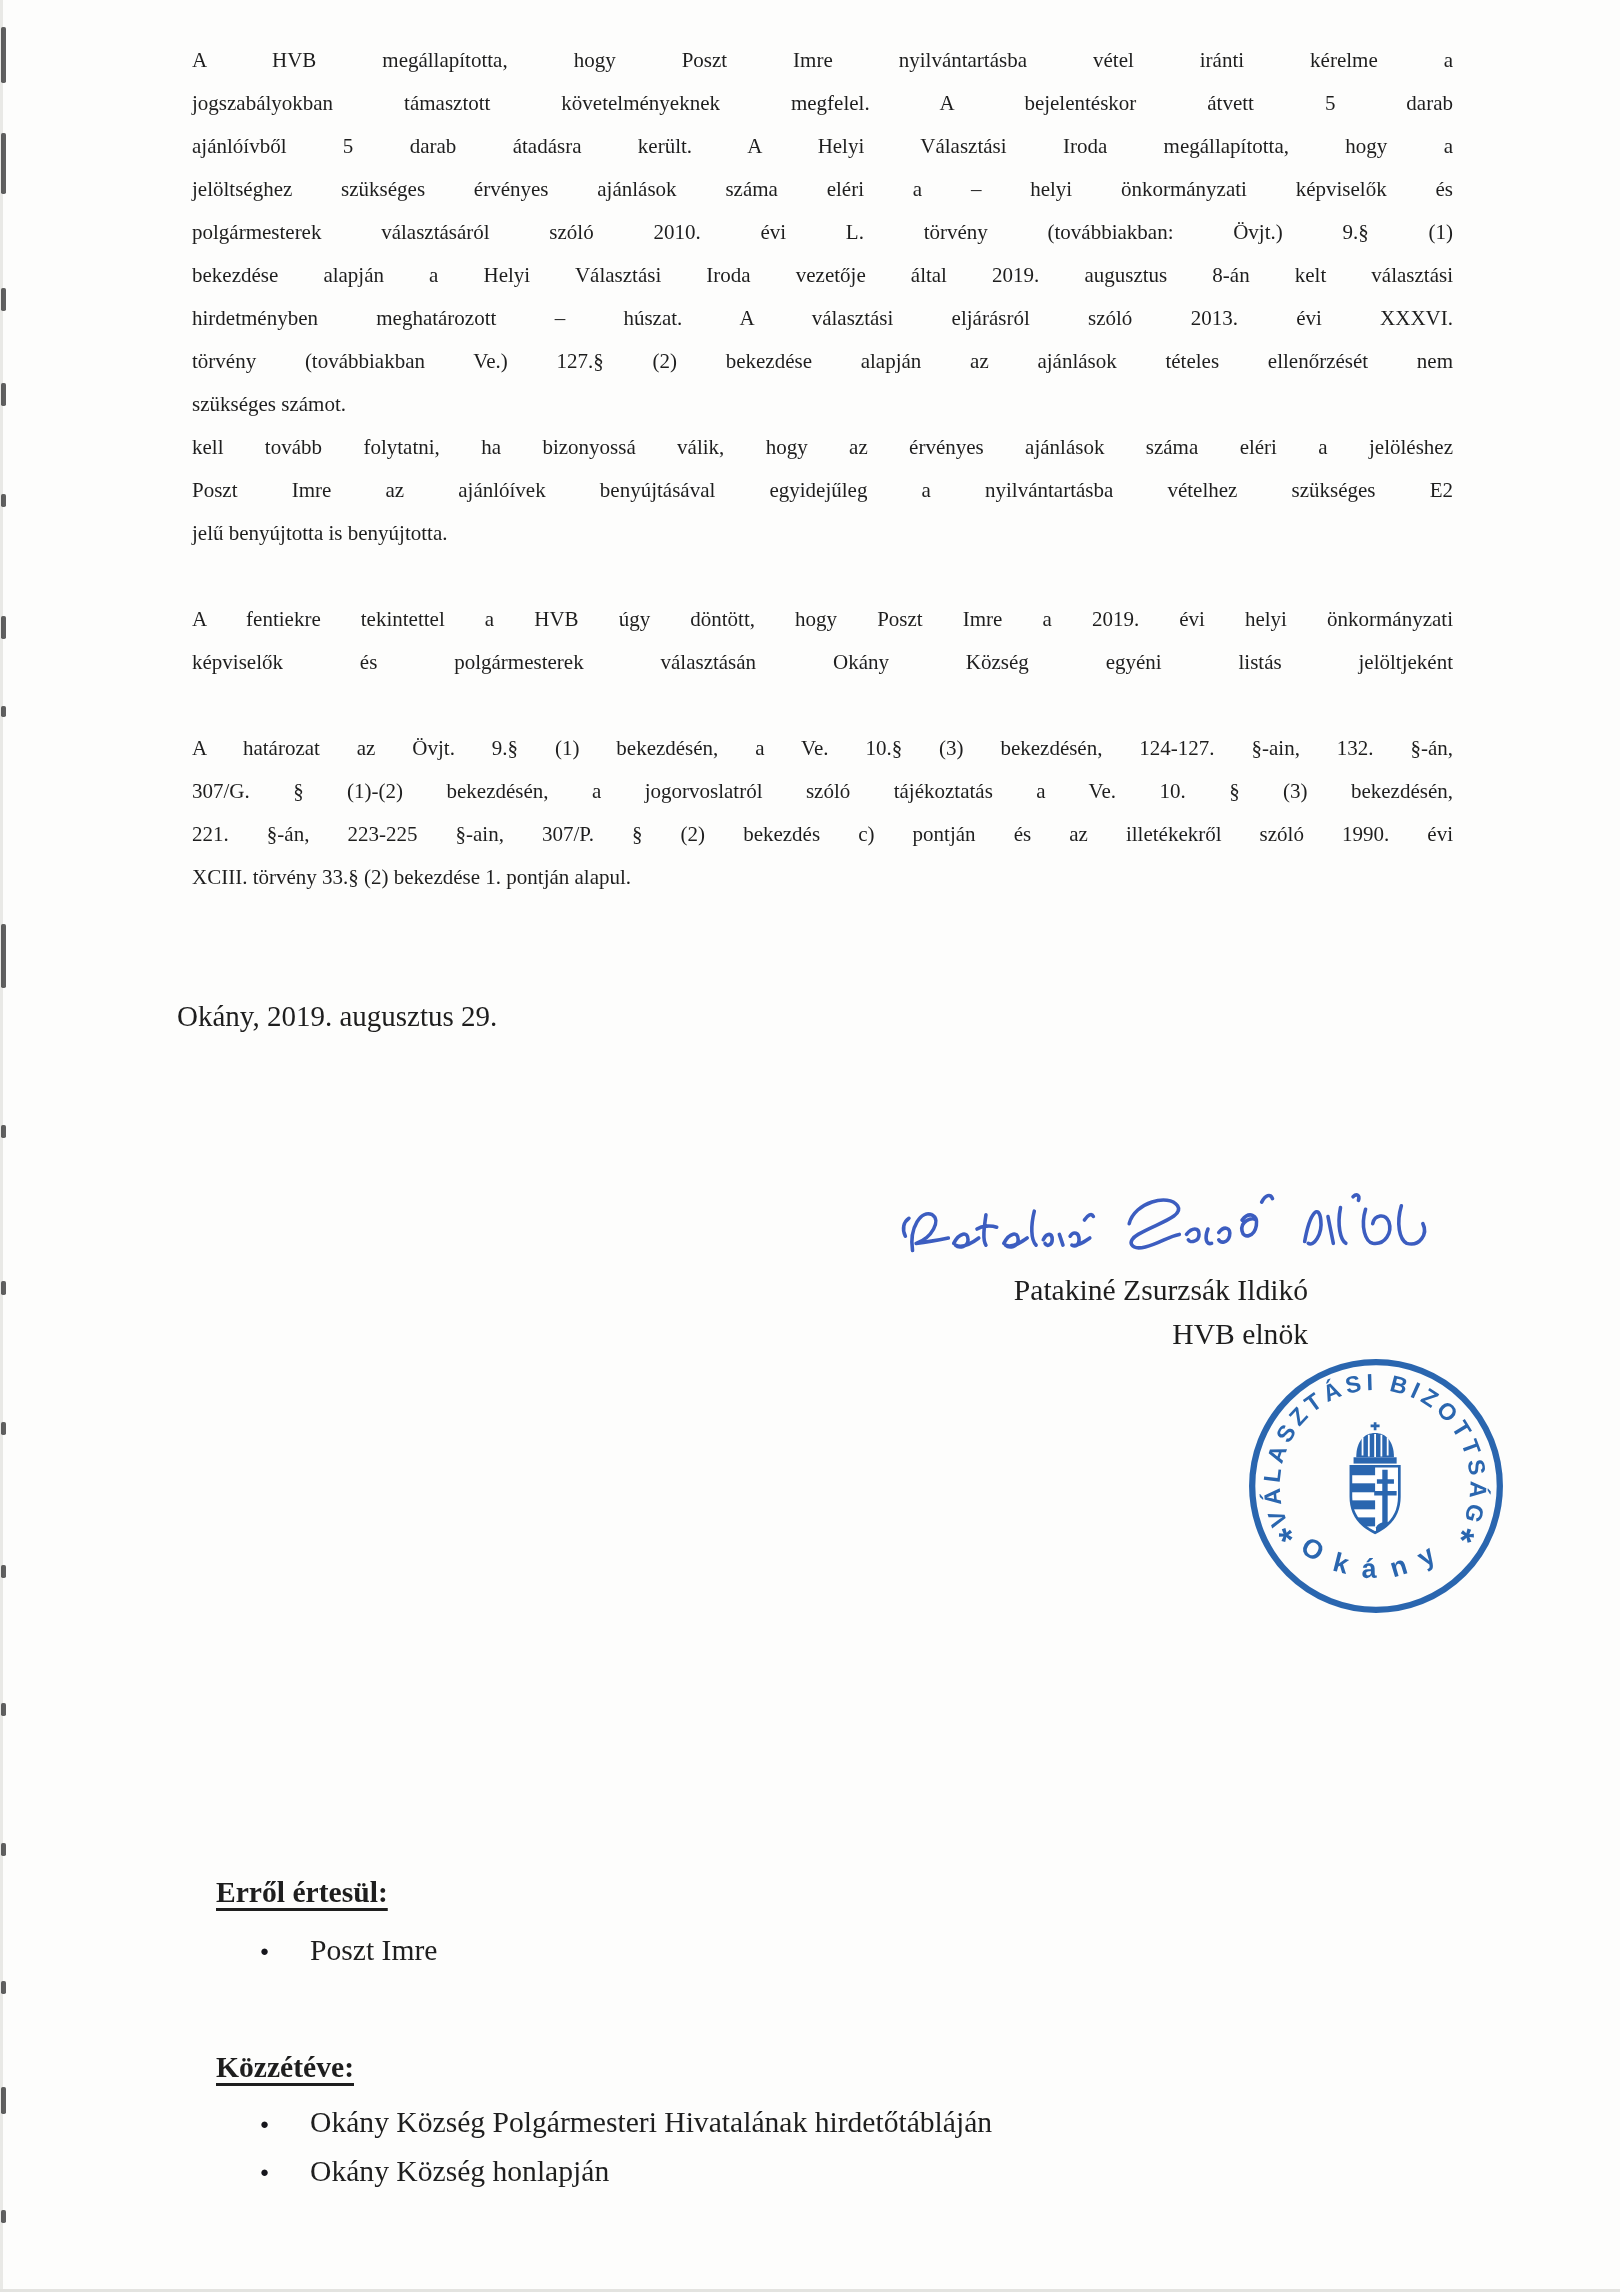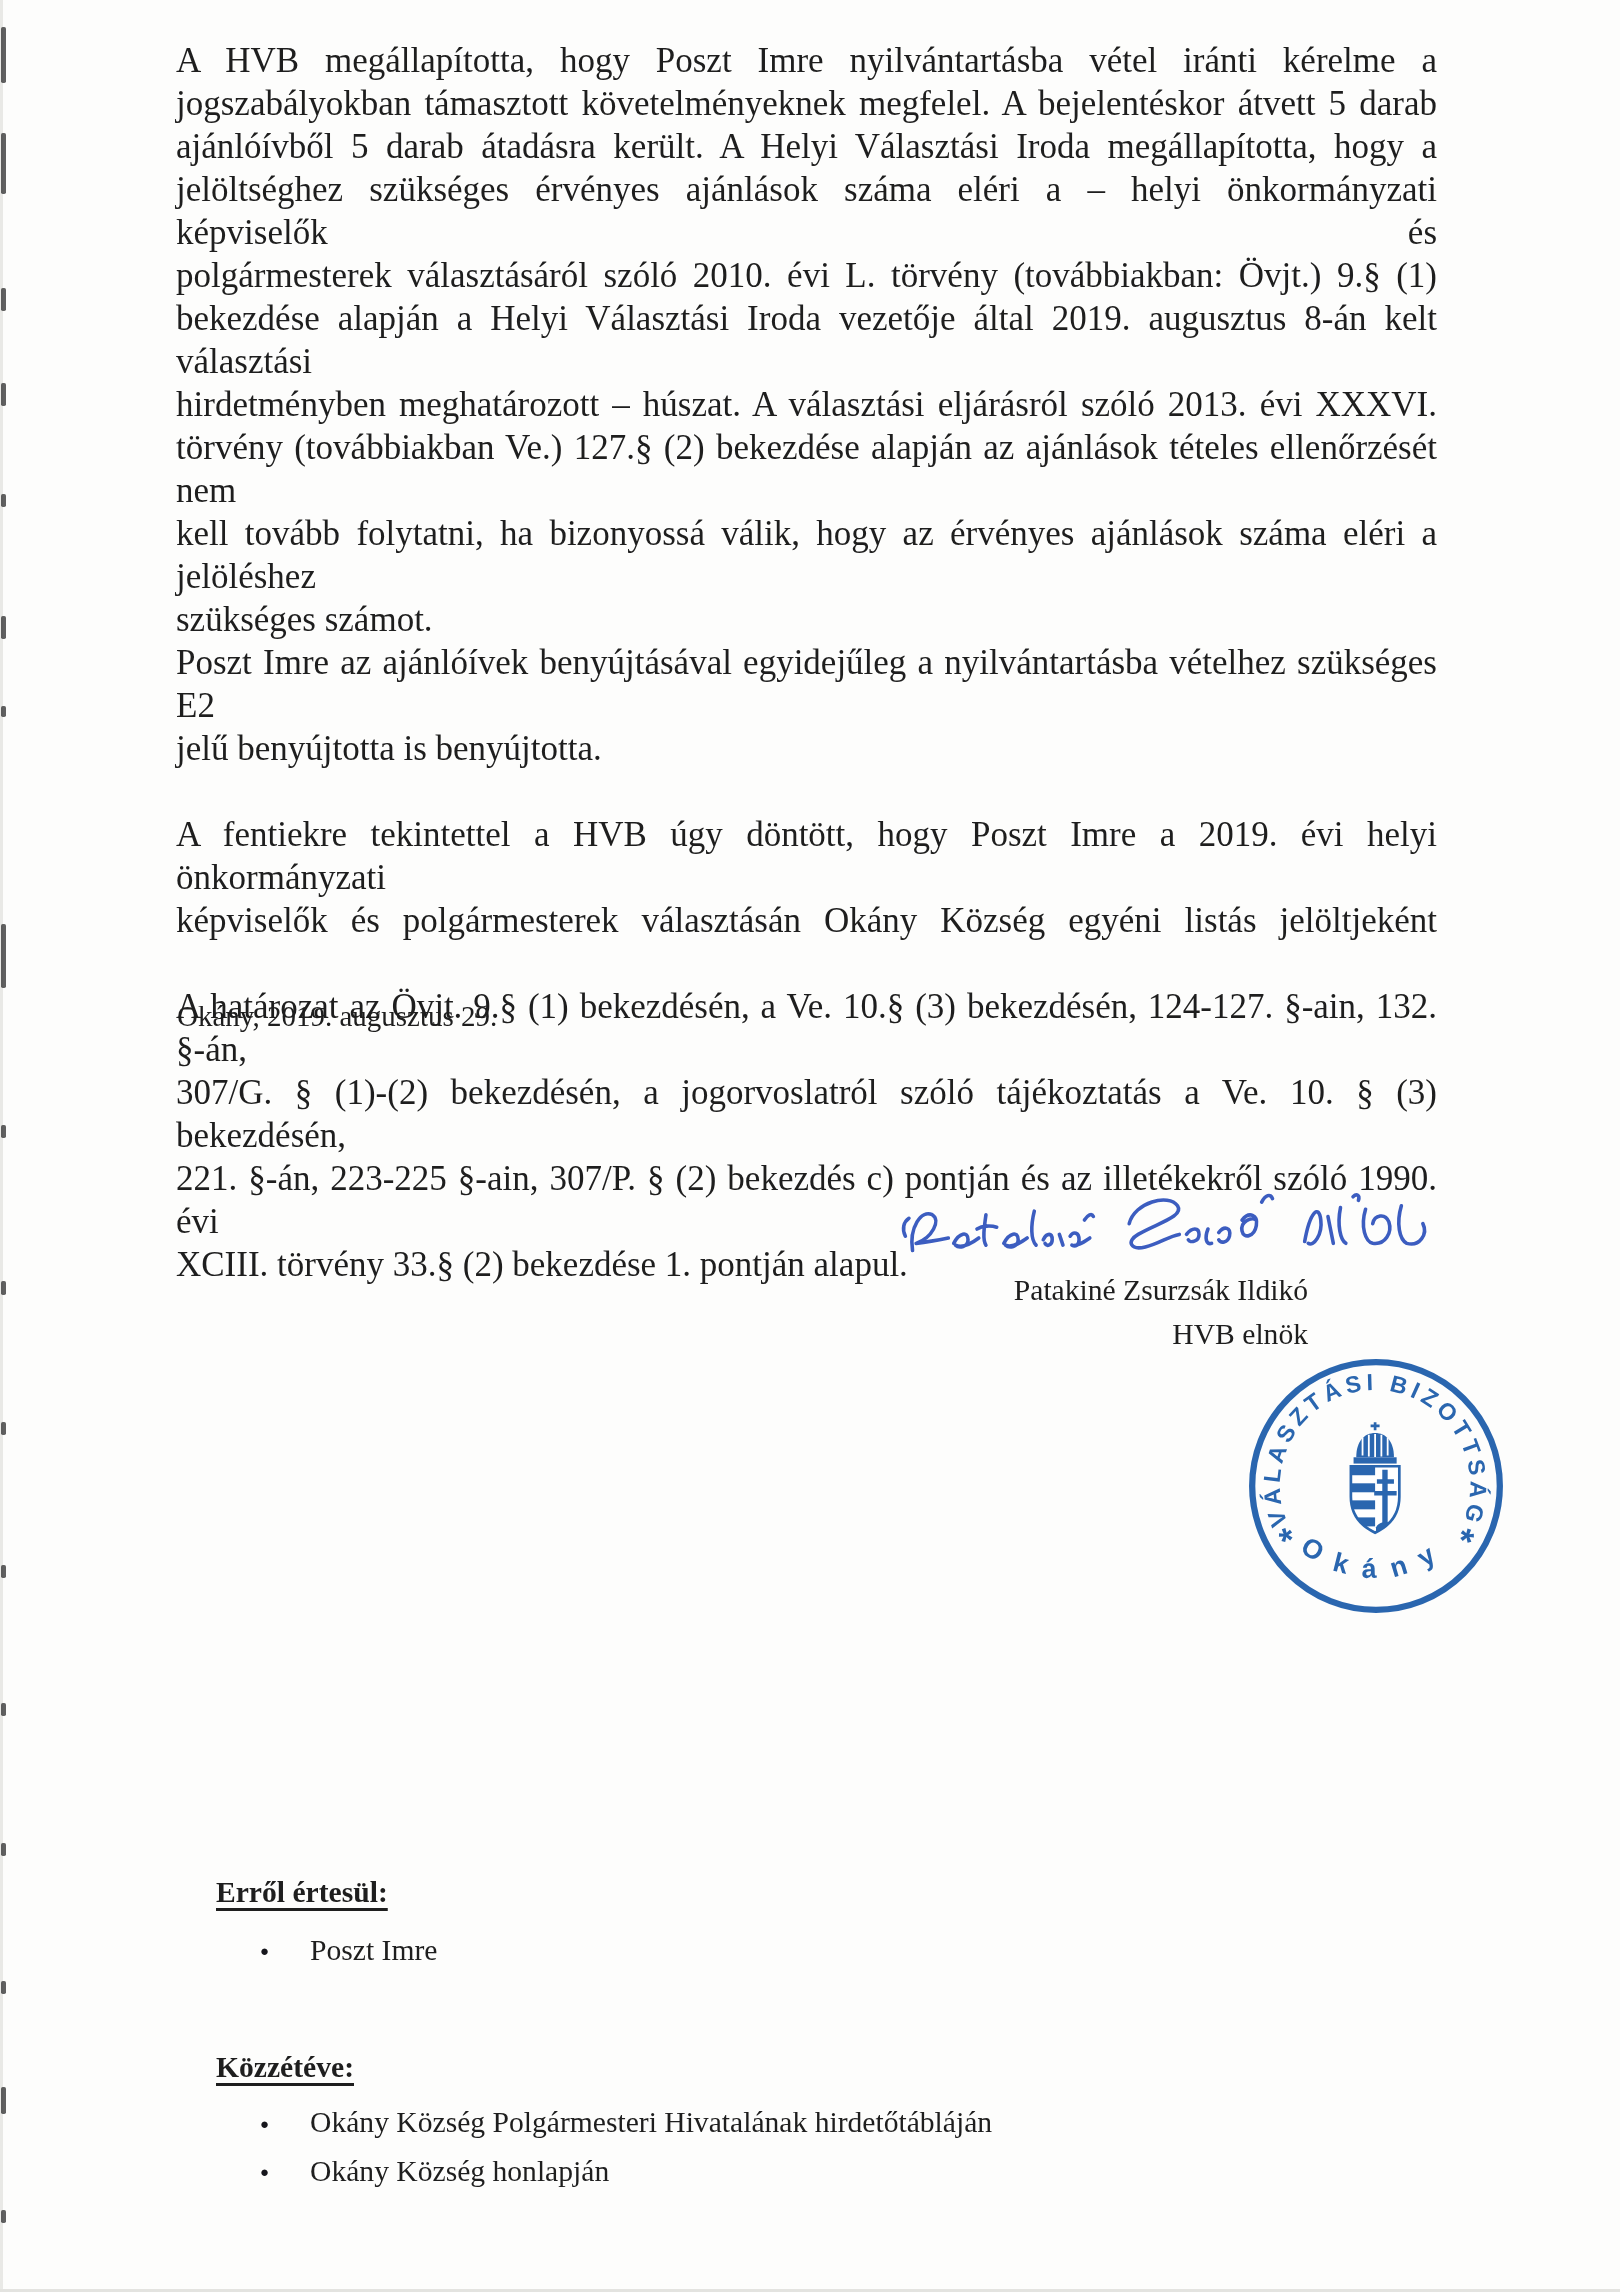--- a/index.html
+++ b/index.html
@@ -7,21 +7,21 @@
     position:relative; width:1620px; height:2293px;
     background:#fdfdfc; overflow:hidden;
     font-family:"Liberation Serif", serif; color:#1e1e1e;
   }
   
   .edge-line { position:absolute; left:0; top:0; width:2.7px; height:2293px; background:#e9e9e6; }
   .dash { position:absolute; left:0.9px; width:5.4px; background:#3d3d3d; opacity:.82; border-radius:1.8px; }
   .bottom-edge { position:absolute; left:0; bottom:0; width:1620px; height:3.6px; background:#e3e3e0; }
 
   
-  .body-text { position:absolute; left:176px; top:39px; width:1261px; font-size:35px; line-height:43px;font-family:Liberation Serif, serif; }
+  .body-text { position:absolute; left:192px; top:39px; width:1261px; font-size:21px; line-height:43px;font-family:Liberation Serif, serif; }
   .paragraph { margin:0; }
   .paragraph.gap { margin-top:43px; }
   .line { min-height:43px; }
   .jl { text-align:justify; text-align-last:justify; }
 
   .date-line { position:absolute; left:177px; top:1000px; font-size:29px; }
 
   
   .sig-script { position:absolute; left:900px; top:1184px; width:573px; height:99px; }
   .sig-script svg { display:block; }
@@ -76,22 +76,22 @@
   <div class="body-text">
       <div class="paragraph">
         <div class="line jl">A HVB megállapította, hogy Poszt Imre nyilvántartásba vétel iránti kérelme a</div>
         <div class="line jl">jogszabályokban támasztott követelményeknek megfelel. A bejelentéskor átvett 5 darab</div>
         <div class="line jl">ajánlóívből 5 darab átadásra került. A Helyi Választási Iroda megállapította, hogy a</div>
         <div class="line jl">jelöltséghez szükséges érvényes ajánlások száma eléri a – helyi önkormányzati képviselők és</div>
         <div class="line jl">polgármesterek választásáról szóló 2010. évi L. törvény (továbbiakban: Övjt.) 9.§ (1)</div>
         <div class="line jl">bekezdése alapján a Helyi Választási Iroda vezetője által 2019. augusztus 8-án kelt választási</div>
         <div class="line jl">hirdetményben meghatározott – húszat. A választási eljárásról szóló 2013. évi XXXVI.</div>
         <div class="line jl">törvény (továbbiakban Ve.) 127.§ (2) bekezdése alapján az ajánlások tételes ellenőrzését nem</div>
+        <div class="line">szükséges számot.</div>
         <div class="line jl">kell tovább folytatni, ha bizonyossá válik, hogy az érvényes ajánlások száma eléri a jelöléshez</div>
-        <div class="line">szükséges számot.</div>
       </div>
       <div class="paragraph">
         <div class="line jl">Poszt Imre az ajánlóívek benyújtásával egyidejűleg a nyilvántartásba vételhez szükséges E2</div>
         <div class="line">jelű benyújtotta is benyújtotta.</div>
       </div>
       <div class="paragraph gap">
         <div class="line jl">A fentiekre tekintettel a HVB úgy döntött, hogy Poszt Imre a 2019. évi helyi önkormányzati</div>
         <div class="line jl">képviselők és polgármesterek választásán Okány Község egyéni listás jelöltjeként</div>
       </div>
       <div class="paragraph gap">

